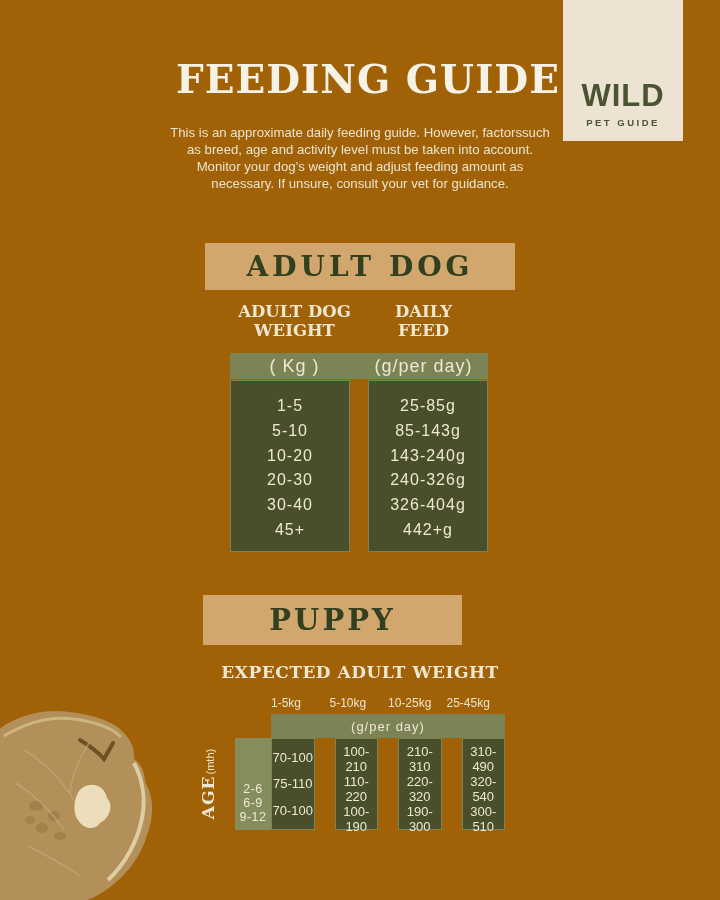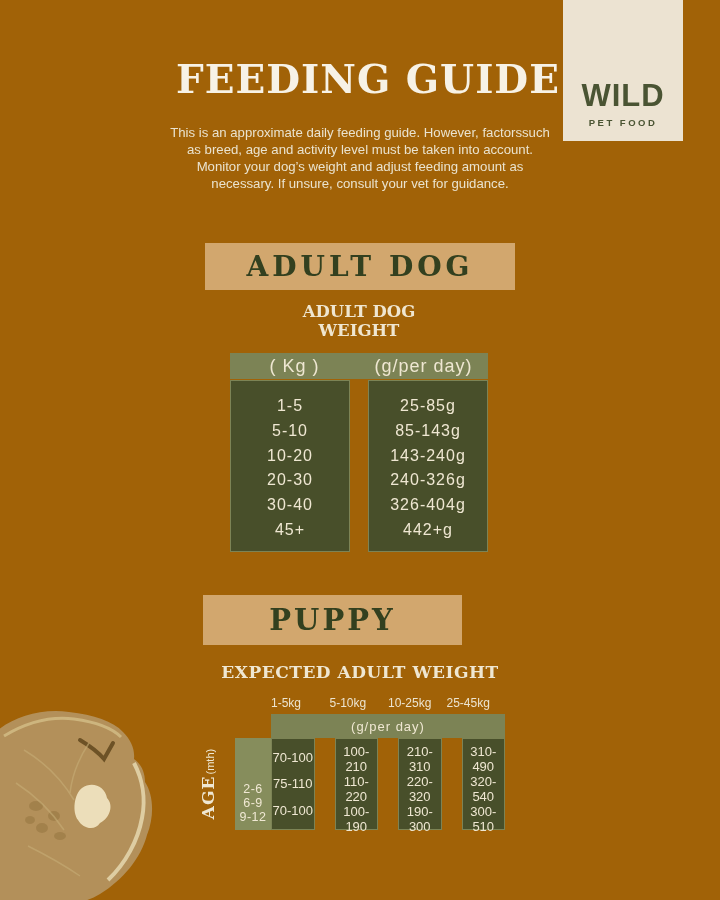--- a/index.html
+++ b/index.html
@@ -127,34 +127,38 @@
   
   .dog-art{position:absolute;left:-6px;top:688px;}
 </style>
 </head>
 <body>
 
 <div class="page">
 
   <div class="logo-box">
     <div class="brand">WILD</div>
-    <div class="tagline">PET FOOD</div>
+    <div class="tagline">PET GUIDE</div>
   </div>
 
   <h1 class="title">FEEDING GUIDE</h1>
   <p class="intro">This is an approximate daily feeding guide. However, factorssuch as breed, age and activity level must be taken into account. Monitor your dog’s weight and adjust feeding amount as necessary. If unsure, consult your vet for guidance.</p>
 
   <div class="banner banner-adult">
     <span>ADULT DOG</span>
   </div>
 
   <div class="adult-headers">
     <div class="col-h">
       <span>ADULT DOG</span>
       <span>WEIGHT</span>
+    </div>
+    <div class="col-h">
+      <span>DAILY</span>
+      <span>FEED</span>
     </div>
   </div>
 
   <div class="adult-table">
     <div class="unit-band">
       <div class="unit">( Kg )</div>
       <div class="unit">(g/per day)</div>
     </div>
     <div class="adult-cols">
       <div class="adult-col">

